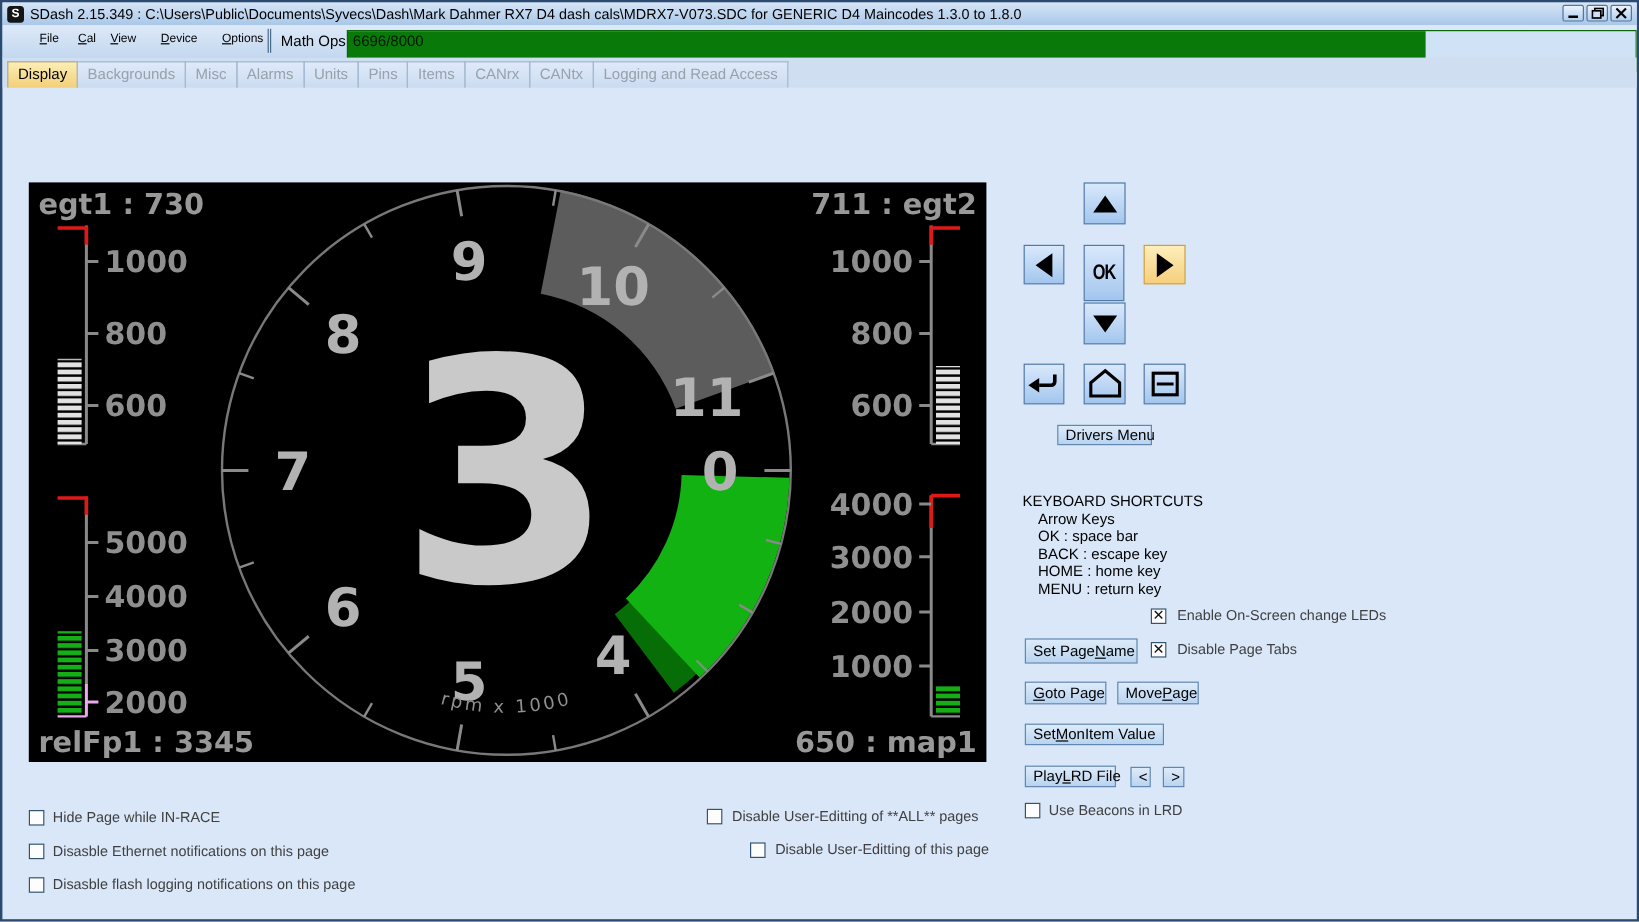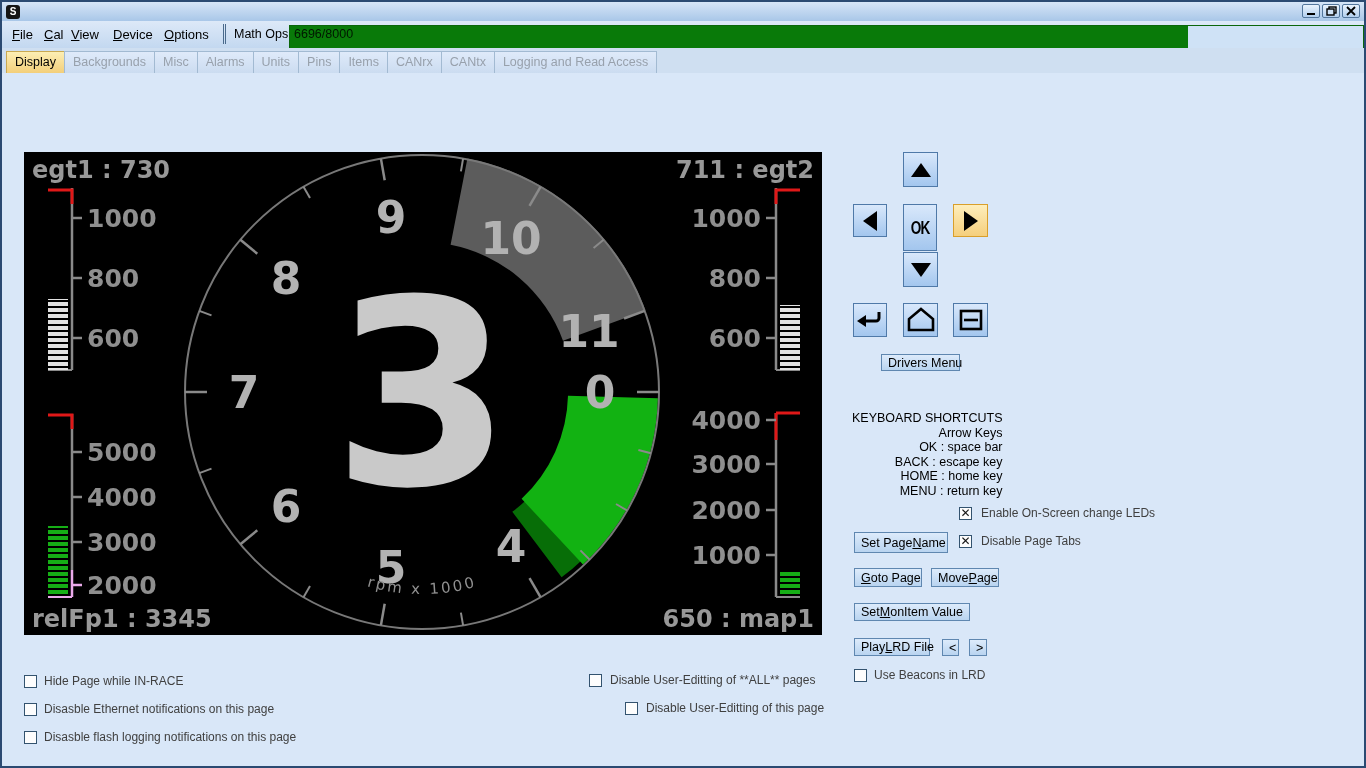--- a/index.html
+++ b/index.html
@@ -10,21 +10,21 @@
             background:linear-gradient(#d6e5f7,#a9c7e8);display:flex;align-items:center;padding-left:4px;}
   .app-icon{width:14px;height:14px;background:#151515;border-radius:3px;color:#fff;font-size:10px;
             font-weight:bold;line-height:14px;text-align:center;margin-right:5px;flex:0 0 auto;}
   .title-text{font-size:12px;color:#000;white-space:nowrap;}
   .win-controls{position:absolute;right:4px;top:2px;display:flex;gap:2px;}
   .win-btn{width:18px;height:14px;background:linear-gradient(#eaf3fd,#b2cfee);border:1px solid #53769c;
            border-radius:2px;display:flex;align-items:center;justify-content:center;box-sizing:border-box;}
   
   .menubar{position:absolute;left:0;top:19px;right:0;height:27px;
            background:linear-gradient(#dde9f8,#c3d8f0);border-bottom:1px solid #aec6e0;}
-  .menu-item{position:absolute;top:6px;font-size:13px;color:#000;}
+  .menu-item{position:absolute;top:6px;font-size:10px;color:#000;margin-left:21px;}
   .menu-item u{text-decoration:underline;}
   .menu-sep{position:absolute;left:221px;top:3px;height:20px;width:3px;
             border-left:1.5px solid #4a6a8c;border-right:1.5px solid #4a6a8c;box-sizing:border-box;}
   .mathops-label{position:absolute;left:232px;top:6px;font-size:12.5px;color:#000;}
   .progress{position:absolute;left:287px;top:4px;width:1075px;height:35px;border:1px solid #0b660b;
             background:#cfe2f6;box-sizing:border-box;}
   .progress-fill{position:absolute;left:0;top:0;bottom:0;width:83.7%;background:#097a09;}
   .progress-text{position:absolute;left:4px;top:1px;font-size:12.5px;color:#001800;}
   
   .tabbar{position:absolute;left:0;top:46px;right:0;height:25px;background:#cfdff1;
@@ -39,34 +39,35 @@
   .navbtn{position:absolute;background:linear-gradient(#d9e8fb,#a3c6ee);border:1px solid #4f79a8;
           display:flex;align-items:center;justify-content:center;box-sizing:border-box;padding:0;}
   .navbtn.yellow{background:linear-gradient(#feeebc,#f5cf7d);border-color:#d99f2b;}
   .ok-label{font-size:16px;font-weight:bold;transform:scale(0.85,1.1);letter-spacing:-1px;color:#000;}
   .small-btn{position:absolute;background:linear-gradient(#ddebfb,#b9d4f0);border:1px solid #5f87b0;
              font-size:12.5px;color:#000;display:flex;align-items:center;
              box-sizing:border-box;white-space:nowrap;}
   .small-btn u{text-decoration:underline;}
   
   .shortcuts{position:absolute;left:850px;top:409px;font-size:12.5px;color:#000;line-height:14.6px;}
-  .shortcuts .line{margin-left:24px;text-align:right;}
+  .shortcuts .line{margin-left:13px;}
   
   .checkbox{position:absolute;width:13px;height:13px;background:#fdfdfd;border:1px solid #33536f;
             box-sizing:border-box;font-family:"DejaVu Sans",sans-serif;font-size:12px;line-height:10px;
             text-align:center;color:#111;}
   .cb-label{position:absolute;font-size:12px;color:#404040;white-space:nowrap;}
 </style>
 </head>
 <body>
 
 <div class="root">
 
   <div class="titlebar">
     <div class="app-icon">S</div>
+    <div class="title-text">SDash 2.15.349  :  C:\Users\Public\Documents\Syvecs\Dash\Mark Dahmer RX7 D4 dash cals\MDRX7-V073.SDC for GENERIC D4 Maincodes 1.3.0 to 1.8.0</div>
     <div class="win-controls">
       <div class="win-btn">
         <svg width="10" height="9">
             <line x1="1" y1="7" x2="9" y2="7" stroke="#000" stroke-width="2"></line>
           </svg>
       </div>
       <div class="win-btn">
         <svg width="11" height="10">
             <rect x="3" y="1" width="7" height="6" fill="none" stroke="#000" stroke-width="1.4"></rect>
             <rect x="1" y="3" width="7" height="6" fill="#cfe2f6" stroke="#000" stroke-width="1.4"></rect>

